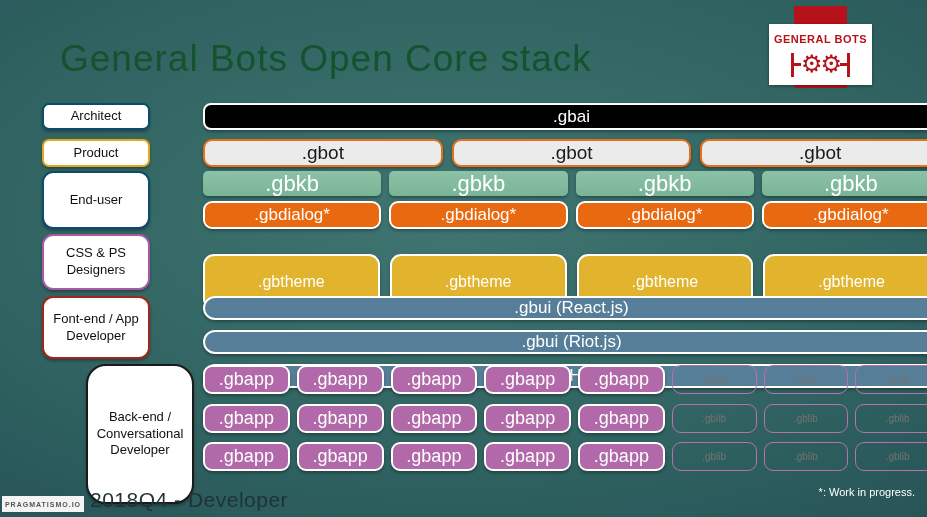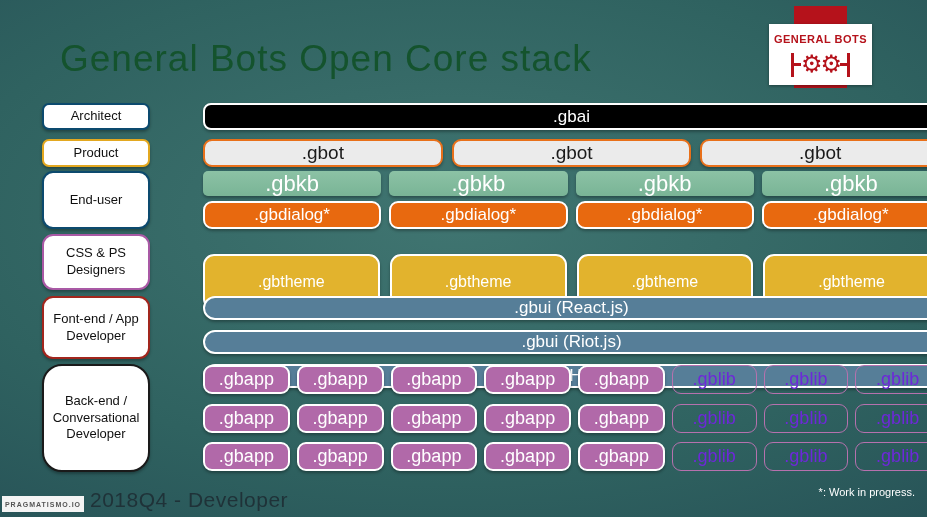--- a/index.html
+++ b/index.html
@@ -30,21 +30,21 @@
     position:absolute;left:42px;width:108px;box-sizing:border-box;
     background:#ffffff;color:#101010;border:2px solid #0c4a6e;border-radius:7px;
     display:flex;align-items:center;justify-content:center;text-align:center;
     font-size:13px;line-height:1.3;box-shadow:0 2px 3px rgba(0,0,0,.3);
   }
   .lbl-architect{top:103px;height:27px;}
   .lbl-product{top:139px;height:28px;border-color:#e3a820;}
   .lbl-enduser{top:171px;height:58px;border-radius:11px;}
   .lbl-designers{top:234px;height:56px;border-color:#a959a5;border-radius:11px;}
   .lbl-frontend{top:296px;height:63px;border-color:#a2261d;border-radius:11px;}
-  .lbl-backend{top:364px;height:108px;border-color:#1a1a1a;border-radius:20px;padding:4px;}
+  .lbl-backend{top:364px;height:140px;border-color:#1a1a1a;border-radius:20px;padding:4px;margin-left:44px;}
   
   .row{position:absolute;left:160px;width:737px;display:flex;padding-left:43px;}
   .bx{
     flex:1;display:flex;align-items:center;justify-content:center;box-sizing:border-box;
     color:#ffffff;box-shadow:0 2px 3px rgba(0,0,0,.3);white-space:nowrap;
   }
   .row-gbai{top:103px;height:27px;}
   .bx-gbai{background:#000000;border:2px solid #ffffff;border-radius:8px;font-size:17px;}
   .row-gbot{top:139px;height:28px;gap:9px;}
   .bx-gbot{background:#ebebeb;border:2px solid #e8701a;border-radius:9px;color:#1a1a1a;font-size:19px;}
@@ -54,21 +54,21 @@
   .bx-gbdialog{background:#e8690f;border:2.5px solid #ffffff;border-radius:9px;font-size:17px;}
   .row-gbtheme{top:234px;height:56px;gap:10px;margin-top:20px;}
   .bx-gbtheme{background:#e2b32d;border:2.5px solid #ffffff;border-radius:11px;font-size:16px;}
   .row-gbui{top:296px;height:63px;gap:10px;flex-direction:column;}
   .bx-gbui{background:#567e98;border:2.5px solid #ffffff;border-radius:15px;font-size:17px;}
   .row-gbapp1{top:365px;}
   .row-gbapp2{top:404px;}
   .row-gbapp3{top:442px;}
   .row-apps{height:29px;gap:7px;}
   .bx-gbapp{background:#b169a9;border:2.5px solid #ffffff;border-radius:9px;font-size:18px;}
-  .bx-gblib{background:transparent;border:1.5px solid #b671ae;border-radius:9px;color:#6d28d9;font-size:18px;box-shadow:none;}
+  .bx-gblib{background:transparent;border:1.5px solid #b671ae;border-radius:9px;color:#737373;font-size:10px;box-shadow:none;}
   
   .brand-box{
     position:absolute;left:2px;top:496px;width:82px;height:16px;background:#f4f4f4;
     display:flex;align-items:center;justify-content:center;
     font-size:7px;letter-spacing:1px;color:#555555;font-weight:bold;
   }
   .footer-text{position:absolute;left:90px;top:488px;font-size:21px;color:#1f3238;letter-spacing:.5px;}
   .footnote{position:absolute;right:12px;top:486px;font-size:11px;color:#ffffff;}
 </style>
 </head>

